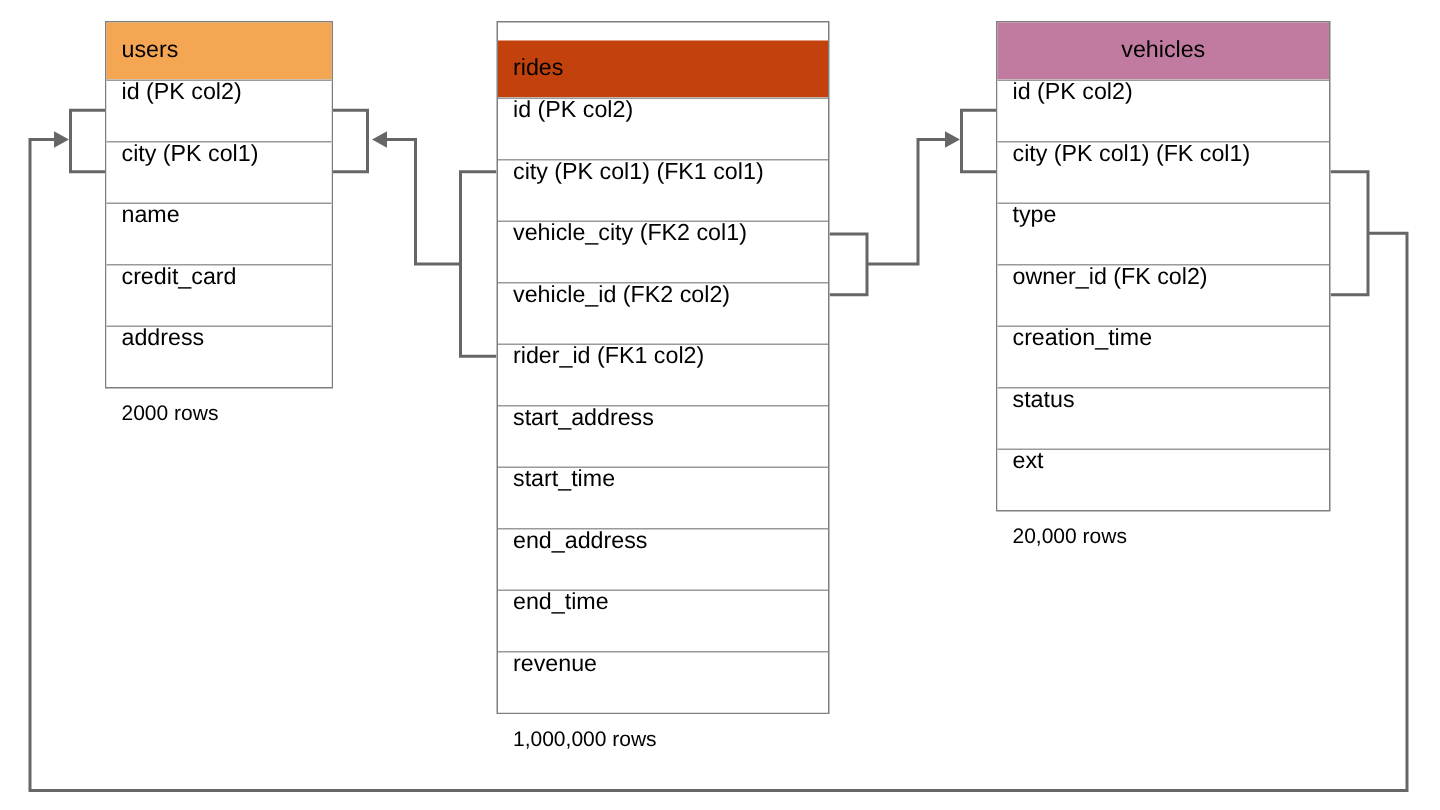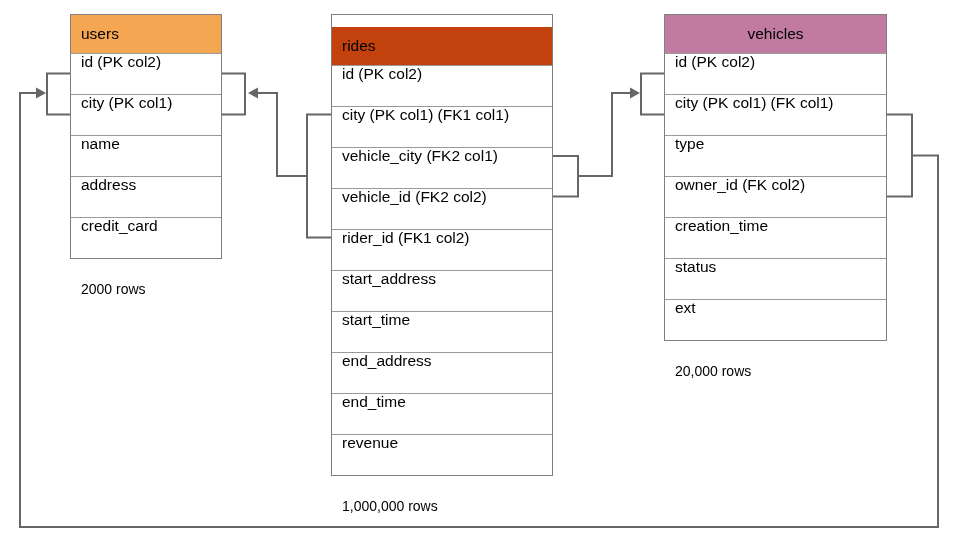--- a/index.html
+++ b/index.html
@@ -14,21 +14,21 @@
   #tbl-vehicles{left:664px;width:223px;}
   .hdr{
     height:38px;display:flex;align-items:center;padding:0 10px;
     font-size:15.5px;line-height:1;box-sizing:border-box;
   }
   .erd-row{
     height:41px;border-top:1px solid #9a9a9a;display:flex;align-items:flex-start;
     padding:0 10px;font-size:15.5px;line-height:1;box-sizing:border-box;background:#fff;
   }
   .rows-label{
-    position:absolute;left:10px;top:100%;margin-top:23px;
+    position:absolute;left:10px;top:100%;margin-top:9px;
     font-size:14px;white-space:nowrap;
   }
   .connector{fill:none;stroke-width:2px;}
 </style>
 </head>
 <body>
 
 <svg class="overlay" viewBox="0 0 960 540">
 
   <path class="connector" d="M331,114.5 H307 V237.5 H331 M307,176 H277 V93 H250" stroke="#666666"></path>
@@ -52,24 +52,24 @@
       <div class="erd-row">
         <span>id (PK col2)</span>
       </div>
       <div class="erd-row">
         <span>city (PK col1)</span>
       </div>
       <div class="erd-row">
         <span>name</span>
       </div>
       <div class="erd-row">
-        <span>address</span>
+        <span>credit_card</span>
       </div>
       <div class="erd-row">
-        <span>credit_card</span>
+        <span>address</span>
       </div>
     </div>
   <div class="rows-label">2000 rows</div>
 </div>
 
 <div class="tbl" id="tbl-rides">
   <div class="hdr" style="background: #c2410c; margin-top: 12px;">
     <span>rides</span>
   </div>
   <div>

